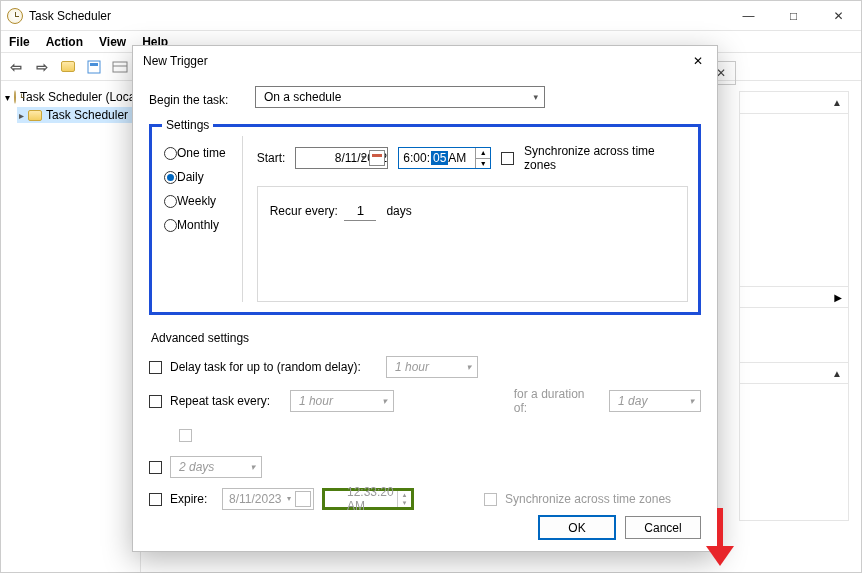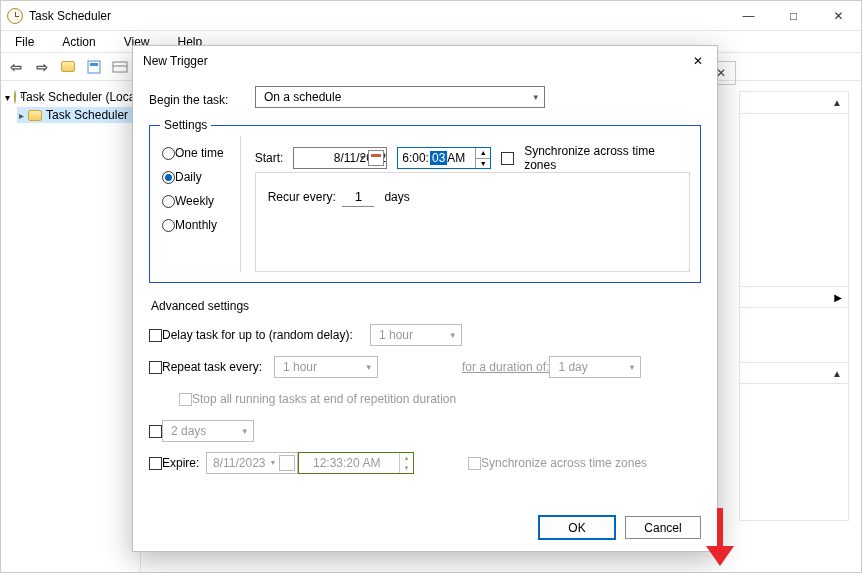--- a/index.html
+++ b/index.html
@@ -7,21 +7,21 @@
   .desktop { width:862px; height:573px; position:relative; border:1px solid #ccc; background:#fff; }
   
   .outer-titlebar { height:30px; display:flex; justify-content:space-between; align-items:center; border-bottom:1px solid #e5e5e5; padding-left:6px; }
   .outer-title { display:flex; align-items:center; gap:6px; }
   .clock-icon { width:16px; height:16px; border:1px solid #b08b2f; border-radius:50%; position:relative; background:radial-gradient(#fff,#f6efd6);}
   .clock-icon::after{content:"";position:absolute;left:7px;top:3px;width:1px;height:5px;background:#6c5a1e;}
   .clock-icon::before{content:"";position:absolute;left:7px;top:7px;width:4px;height:1px;background:#6c5a1e;}
   .outer-title span{font-size:12px;}
   .win-ctrl { display:flex; }
   .win-ctrl div{ width:45px; height:30px; display:flex; align-items:center; justify-content:center; color:#333; }
-  .menubar { height:22px; display:flex; align-items:center; gap:12px; border-bottom:1px solid #e5e5e5; padding-left:6px;}
+  .menubar { height:22px; display:flex; align-items:center; gap:0; border-bottom:1px solid #e5e5e5; font-weight:bold;}
   .menubar span{ padding:2px 8px; }
   .toolbar { height:28px; display:flex; align-items:center; gap:4px; padding-left:4px; border-bottom:1px solid #e5e5e5; }
   .tool-btn { width:22px; height:22px; display:flex; align-items:center; justify-content:center; color:#555;}
   .tool-arrow{ font-size:14px; font-weight:bold; color:#555; }
   .body-row { display:flex; height:calc(100% - 80px); }
   .tree { width:140px; border-right:1px solid #e5e5e5; padding:6px 4px; font-size:12px; overflow:hidden; white-space:nowrap;}
   .tree-node{display:flex;align-items:center;gap:4px;padding:2px 0;}
   .tree-sub{margin-left:12px;background:#cde8ff;display:inline-flex;align-items:center;gap:4px;padding:1px 2px;}
   .folder-icon{width:14px;height:11px;background:linear-gradient(#ffe9a8,#f3cf63);border:1px solid #caa63b;border-radius:2px;}
   .actions-pane{position:absolute;right:12px;top:90px;width:110px;height:430px;border:1px solid #e5e5e5;}
@@ -32,21 +32,21 @@
   .dialog{position:absolute;left:131px;top:44px;width:586px;height:507px;background:#fff;border:1px solid #bfbfbf;box-shadow:0 8px 28px rgba(0,0,0,.28);}
   .dlg-title{height:30px;display:flex;align-items:center;justify-content:space-between;padding:0 10px;}
   .dlg-title span{font-size:12px;}
   .dlg-x{width:30px;height:30px;display:flex;align-items:center;justify-content:center;margin-right:-6px;}
   .dlg-body{padding:10px 16px 14px 16px;}
   .dlg-row{display:flex;align-items:center;gap:10px;margin-bottom:10px;}
   .begin-label{width:96px;margin-top:6px;}
   .combo{border:1px solid #7a7a7a;height:22px;display:flex;align-items:center;justify-content:space-between;padding:0 6px 0 8px;background:#fff;}
   .combo .chev{font-size:9px;color:#555;}
   .combo-begin{width:290px;}
-  fieldset.settings{border:1px solid #1d4ed8;margin:0 0 16px 0;padding:4px 10px 10px 10px;}
+  fieldset.settings{border:3px solid #1d4ed8;margin:0 0 16px 0;padding:4px 10px 10px 10px;}
   fieldset.settings legend{padding:0 4px;}
   .settings-inner{display:flex;gap:14px;}
   .freq-col{display:flex;flex-direction:column;gap:10px;padding:10px 2px 0 2px;}
   .radio-row{display:flex;align-items:center;gap:0;}
   .radio{width:13px;height:13px;border:1px solid #333;border-radius:50%;display:inline-flex;align-items:center;justify-content:center;}
   .radio.checked::after{content:"";width:7px;height:7px;border-radius:50%;background:#0067c0;}
   .vline{width:1px;background:#d9d9d9;align-self:stretch;}
   .right-col{flex:1;padding-top:8px;}
   .start-row{display:flex;align-items:center;gap:10px;}
   .datebox{border:1px solid #7a7a7a;height:22px;width:94px;display:flex;align-items:center;padding-left:6px;position:relative;justify-content:flex-end;}
@@ -56,31 +56,31 @@
   .timebox{border:1px solid #0067c0;height:22px;width:94px;display:flex;align-items:center;position:relative;padding-left:4px;}
   .timebox .hh{padding-right:1px;}
   .timebox .mm{background:#0067c0;color:#fff;padding:0 2px;}
   .timebox .spin{position:absolute;right:0;top:0;bottom:0;width:15px;border-left:1px solid #999;display:flex;flex-direction:column;}
   .timebox .spin div{flex:1;display:flex;align-items:center;justify-content:center;font-size:7px;border-bottom:1px solid #999;}
   .timebox .spin div:last-child{border-bottom:none;}
   .checkbox{width:13px;height:13px;border:1px solid #333;display:inline-flex;align-items:center;justify-content:center;background:#fff;}
   .checkbox.checked{background:#0067c0;border-color:#0067c0;}
   .checkbox.checked::after{content:"✓";color:#fff;font-size:10px;line-height:1;}
   .checkbox.disabled{border-color:#bdbdbd;}
-  .recur-box{border:1px solid #d9d9d9;height:100px;padding:14px 12px;}
+  .recur-box{border:1px solid #d9d9d9;margin-top:14px;height:116px;padding:14px 12px;}
   .numfield{width:32px;height:20px;border:none;border-bottom:1px solid #888;text-align:center;background:#fff;}
   .adv-title{margin:6px 0 10px 2px;}
-  .adv-row{display:flex;align-items:center;margin-bottom:8px;min-height:24px;}
-  .adv-combo{border:1px solid #bdbdbd;color:#9a9a9a;height:22px;display:flex;align-items:center;justify-content:space-between;padding:0 6px 0 8px;background:#fff;}
+  .adv-row{display:flex;align-items:center;gap:8px;margin-bottom:8px;min-height:24px;}
+  .adv-combo{border:1px solid #bdbdbd;color:#9a9a9a;height:22px;display:flex;align-items:center;justify-content:space-between;padding:0 6px 0 8px;background:#fff;font-style:italic;}
   .adv-combo .chev{font-size:9px;}
   .adv-combo.w92{width:92px;}
   .adv-date{border:1px solid #bdbdbd;color:#9a9a9a;height:22px;width:92px;display:flex;align-items:center;padding-left:6px;position:relative;}
   .adv-date .cal{position:absolute;right:2px;top:2px;width:16px;height:16px;border:1px solid #bbb;}
   .adv-date .chv{position:absolute;right:22px;top:5px;font-size:8px;}
-  .adv-time{border:1px solid #4d7c0f;color:#9a9a9a;height:22px;width:116px;display:flex;align-items:center;padding-left:14px;position:relative;}
+  .adv-time{border:3px solid #4d7c0f;color:#9a9a9a;height:22px;width:92px;display:flex;align-items:center;padding-left:22px;position:relative;}
   .adv-time .spin{position:absolute;right:0;top:0;bottom:0;width:14px;border-left:1px solid #ccc;display:flex;flex-direction:column;}
   .adv-time .spin div{flex:1;display:flex;align-items:center;justify-content:center;font-size:7px;}
   .btn-row{position:absolute;bottom:12px;right:16px;display:flex;gap:10px;}
   .btn{width:76px;height:23px;border:1px solid #888;background:#fdfdfd;display:flex;align-items:center;justify-content:center;}
   .btn.primary{border:1px solid #0067c0;outline:1px solid #0067c0;}
   .muted{color:#9a9a9a;}
   
   .arrow-annot{position:absolute;left:573px;top:462px;width:28px;height:60px;pointer-events:none;}
   .arrow-stem{position:absolute;left:11px;top:0;width:6px;height:40px;background:#e8252a;}
   .arrow-head{position:absolute;left:0;top:38px;width:0;height:0;border-left:14px solid transparent;border-right:14px solid transparent;border-top:20px solid #e8252a;}
@@ -203,21 +203,21 @@
           <div class="right-col">
             <div class="start-row">
               <span>Start:</span>
               <div class="datebox">
                 <span>8/11/2022</span>
                 <span class="chv">▾</span>
                   <span class="cal"></span>
               </div>
               <div class="timebox">
                 <span class="hh">6:00:</span>
-                  <span class="mm">03</span>
+                  <span class="mm">05</span>
                   <span> AM</span>
                 <div class="spin">
                     <div>▲</div>
                     <div>▼</div>
                   </div>
               </div>
               <span class="checkbox"></span>
               <span>Synchronize across time zones</span>
             </div>
             <div class="recur-box">
@@ -240,30 +240,29 @@
           </div>
       </div>
 
       <div class="adv-row">
         <span class="checkbox"></span>
         <span style="width:112px;">Repeat task every:</span>
         <div class="adv-combo" style="width:104px;">
             <span>1 hour</span>
             <span class="chev">▾</span>
           </div>
-        <span class="muted" style="margin-left:84px;text-decoration:underline;">for a duration of:</span>
+        <span class="muted" style="margin-left:112px;">for a duration of:</span>
         <div class="adv-combo w92">
             <span>1 day</span>
             <span class="chev">▾</span>
           </div>
       </div>
 
       <div class="adv-row" style="padding-left:30px;">
         <span class="checkbox disabled"></span>
-        <span class="muted">Stop all running tasks at end of repetition duration</span>
       </div>
 
       <div class="adv-row">
         <span class="checkbox"></span>
         <div class="adv-combo w92">
             <span>2 days</span>
             <span class="chev">▾</span>
           </div>
       </div>
 

